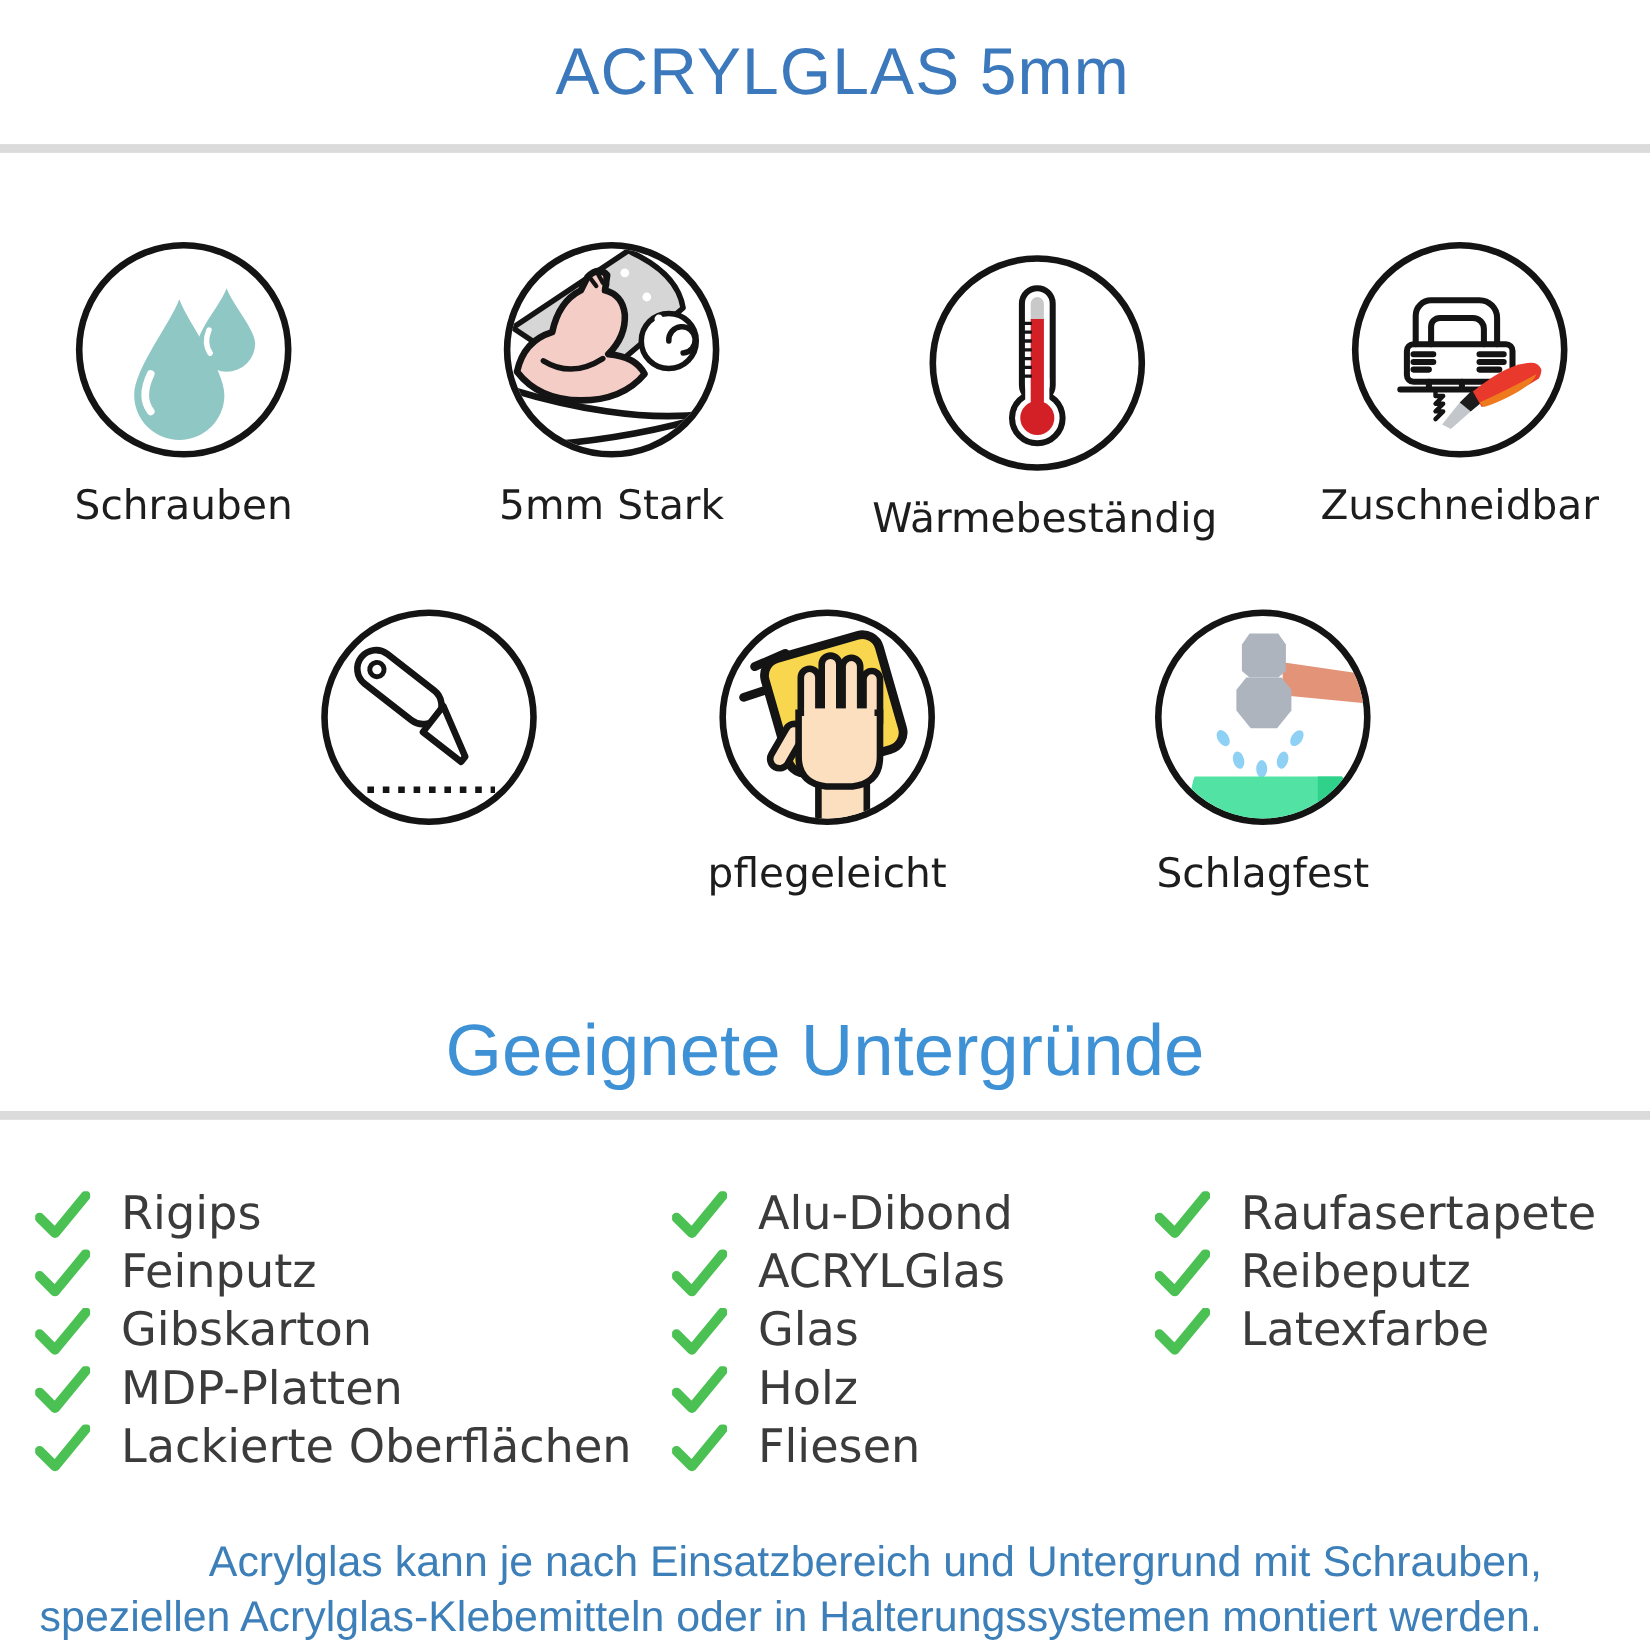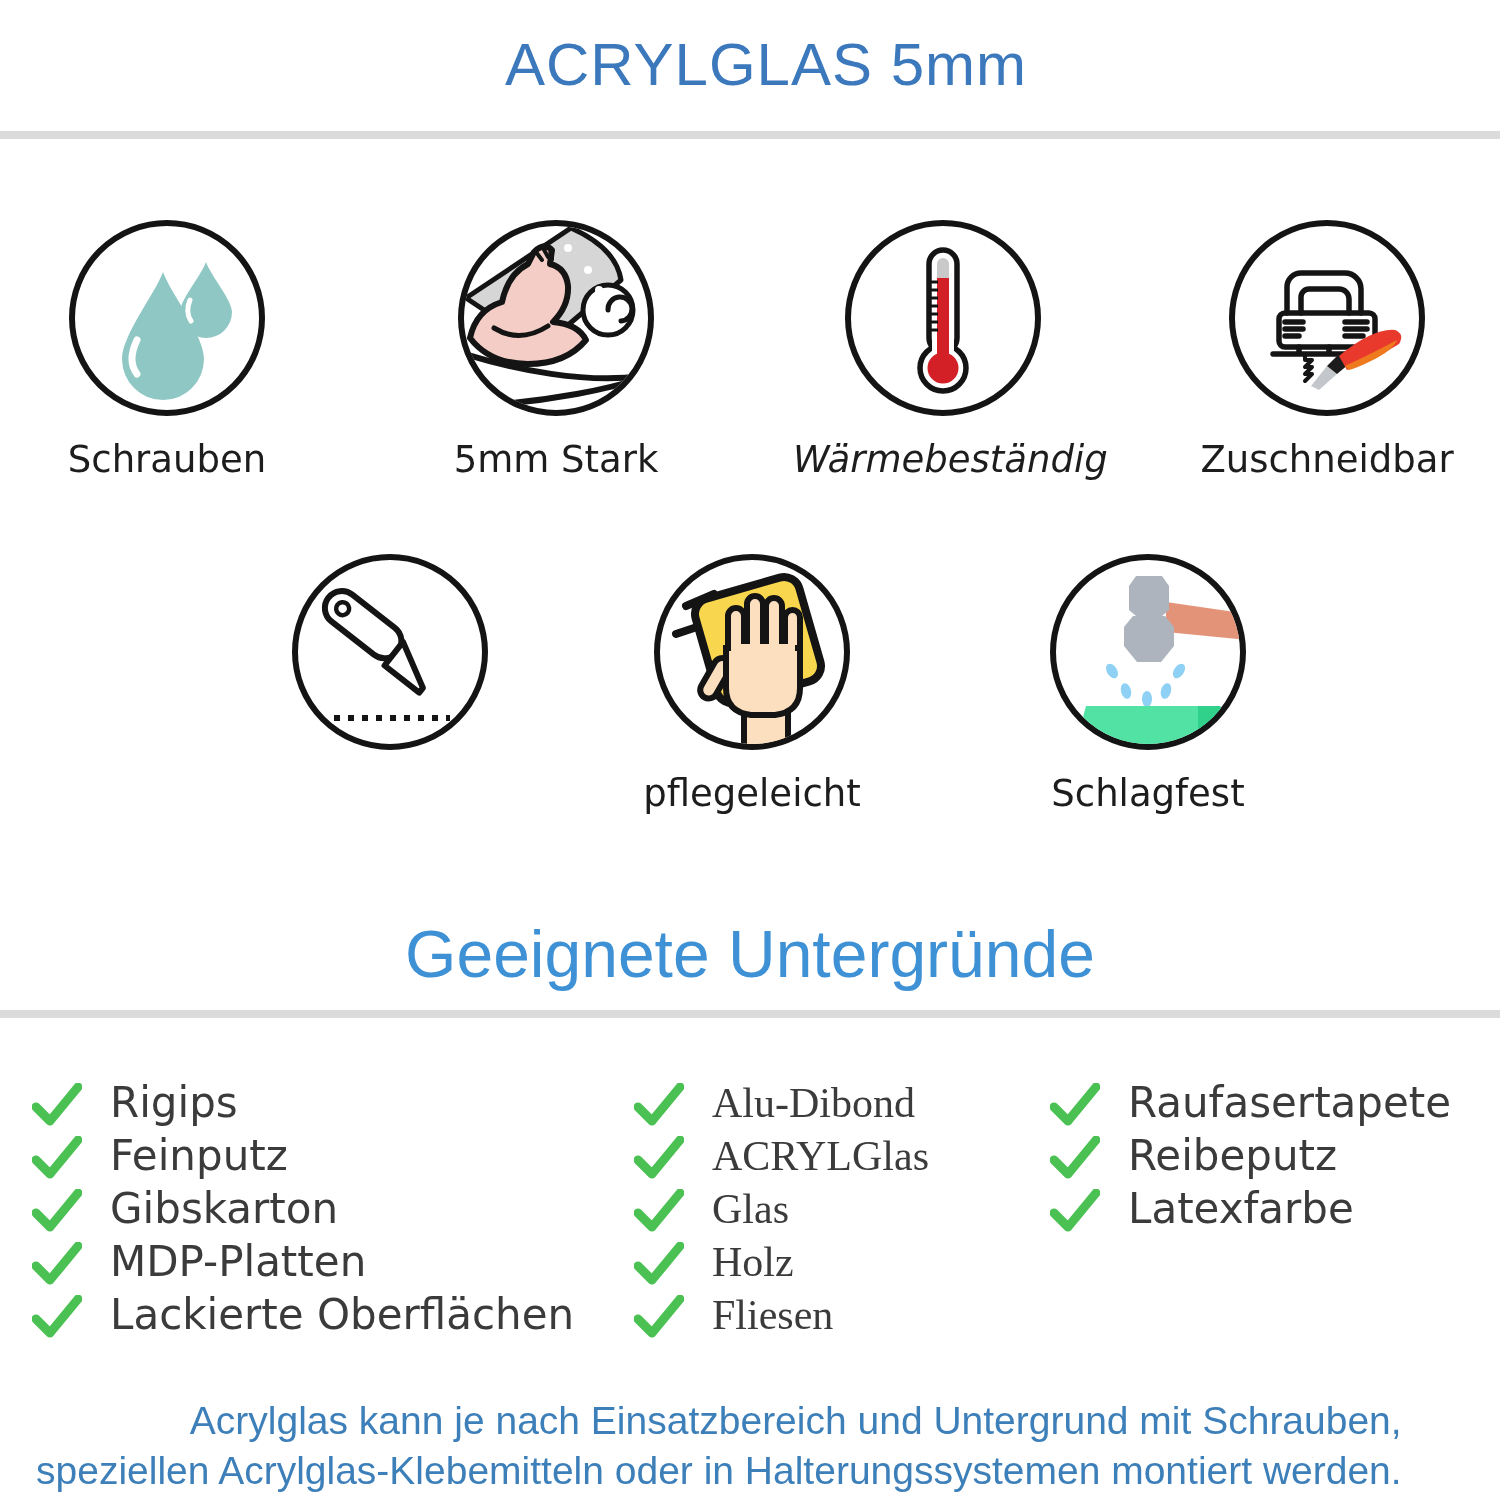--- a/index.html
+++ b/index.html
@@ -19,24 +19,24 @@
          font-family:"Liberation Sans",sans-serif;font-weight:400;font-size:60px;
          letter-spacing:1px;color:var(--title-blue);padding-left:16px;}
   #subtitle{position:absolute;top:916px;left:0;width:100%;margin:0;text-align:center;
          font-family:"Liberation Sans",sans-serif;font-weight:400;font-size:66px;
          color:var(--subtitle-blue);}
   .divider{position:absolute;left:0;width:100%;height:8px;background:var(--divider-gray);}
   .bar1{top:131px;} .bar2{top:1010px;}
   .feature{position:absolute;width:300px;text-align:center;}
   .feature svg.badge{width:200px;height:200px;display:block;margin:0 auto;}
   .feature-label{display:block;margin-top:20px;font-size:37px;color:var(--label-text);white-space:nowrap;}
-  .f1{left:17px;top:218px;} .f2{left:406px;top:218px;} .f3{left:793px;top:218px;font-style:italic;} .f4{left:1177px;top:218px;}
+  .f1{left:17px;top:218px;} .f2{left:406px;top:218px;} .f3{left:793px;top:230px;} .f4{left:1177px;top:218px;}
   .f5{left:240px;top:552px;} .f6{left:602px;top:552px;} .f7{left:998px;top:552px;}
   .col{position:absolute;top:1076px;}
-  .c1{left:32px;} .c2{left:634px;font-family:Liberation Serif, serif;} .c3{left:1050px;}
+  .c1{left:32px;} .c2{left:611px;} .c3{left:1050px;}
   .check-row{display:flex;align-items:center;height:53px;}
   .check-row svg{width:50px;height:44px;margin-right:28px;margin-top:4px;flex:none;}
   .item{font-size:42px;color:var(--list-text);white-space:nowrap;}
   .footer{position:absolute;left:36px;top:1396px;font-family:"Liberation Sans",sans-serif;
           font-size:39px;line-height:50px;color:var(--footer-blue);white-space:nowrap;text-align:right;}
 </style>
 </head>
 <body>
 
 <div id="canvas">

